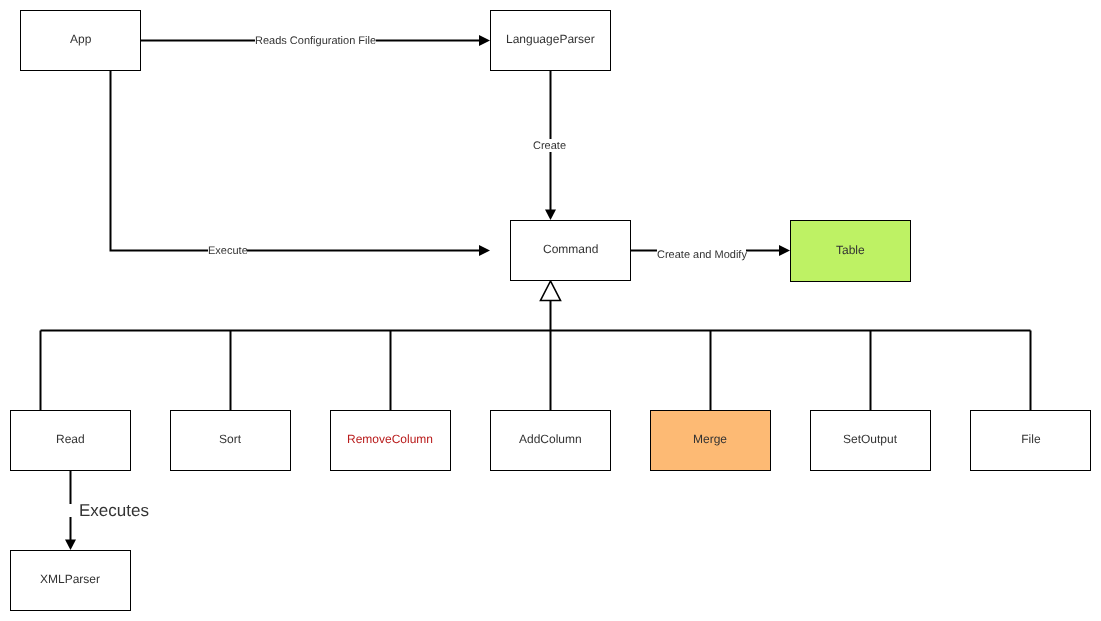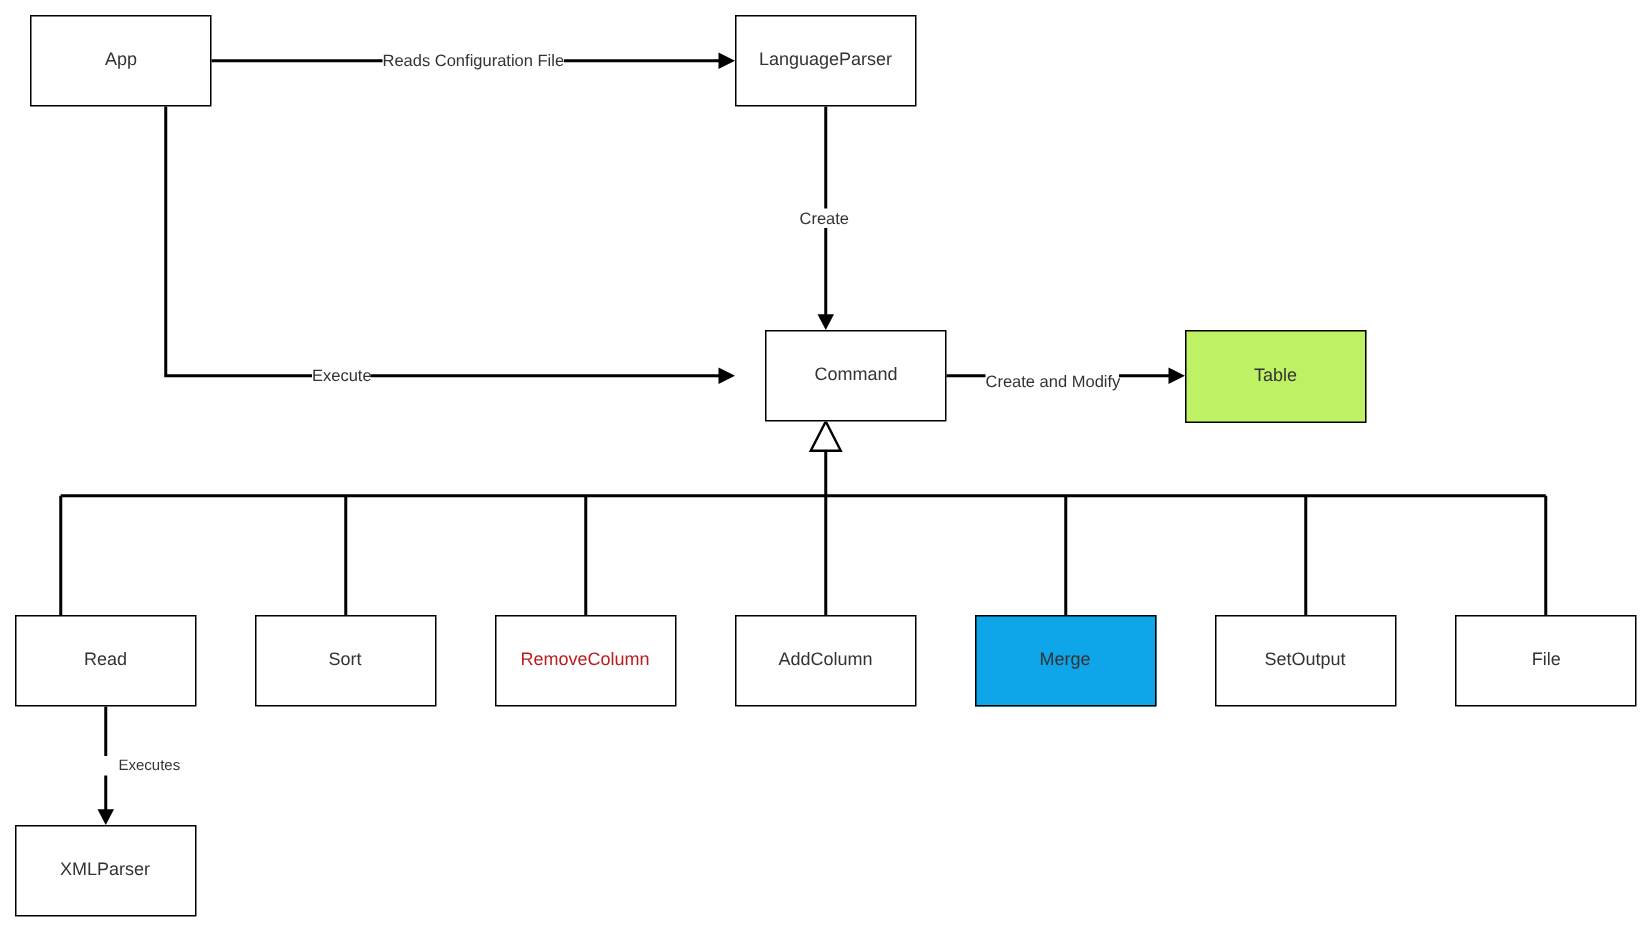--- a/index.html
+++ b/index.html
@@ -56,33 +56,33 @@
       </div>
       <div class="node" style="left: 170px; top: 410px; width: 121px; height: 61px; border-width: 1px; border-color: rgb(0, 0, 0); background: rgb(255, 255, 255);">
         <span style="font-size: 12px; color: rgb(51, 51, 51); left: -0.484375px;">Sort</span>
       </div>
       <div class="node" style="left: 330px; top: 410px; width: 121px; height: 61px; border-width: 1px; border-color: rgb(0, 0, 0); background: rgb(255, 255, 255);">
         <span style="font-size: 12px; color: #b91c1c; left: -0.46875px;">RemoveColumn</span>
       </div>
       <div class="node" style="left: 490px; top: 410px; width: 121px; height: 61px; border-width: 1px; border-color: rgb(0, 0, 0); background: rgb(255, 255, 255);">
         <span style="font-size: 12px; color: rgb(51, 51, 51); left: -0.140625px;">AddColumn</span>
       </div>
-      <div class="node" style="left: 650px; top: 410px; width: 121px; height: 61px; border-width: 1px; border-color: rgb(0, 0, 0); background: #0ea5e9;">
+      <div class="node" style="left: 650px; top: 410px; width: 121px; height: 61px; border-width: 1px; border-color: rgb(0, 0, 0); background: #fdba74;">
         <span style="font-size: 12px; color: rgb(51, 51, 51); left: -0.484375px;">Merge</span>
       </div>
       <div class="node" style="left: 810px; top: 410px; width: 121px; height: 61px; border-width: 1px; border-color: rgb(0, 0, 0); background: rgb(255, 255, 255);">
         <span style="font-size: 12px; color: rgb(51, 51, 51); left: -0.46875px;">SetOutput</span>
       </div>
       <div class="node" style="left: 970px; top: 410px; width: 121px; height: 61px; border-width: 1px; border-color: rgb(0, 0, 0); background: rgb(255, 255, 255);">
         <span style="font-size: 12px; color: rgb(51, 51, 51); left: 0.390625px;">File</span>
       </div>
       <div class="node" style="left: 10px; top: 550px; width: 121px; height: 61px; border-width: 1px; border-color: rgb(0, 0, 0); background: rgb(255, 255, 255); align-items: center;">
         <span style="font-size: 12px; color: rgb(51, 51, 51); left: -0.484375px;">XMLParser</span>
       </div>
     </div>
   <div id="labels">
       <span class="elabel" style="font-size: 11px; color: rgb(51, 51, 51); width: 121px; height: 13px; left: 255px; top: 34px;">Reads Configuration File</span>
       <span class="elabel" style="font-size: 11px; color: rgb(51, 51, 51); width: 33px; height: 13px; left: 533px; top: 139px;">Create</span>
       <span class="elabel" style="font-size: 11px; color: rgb(51, 51, 51); width: 39px; height: 13px; left: 191px; top: 244px; margin-left: 17px;">Execute</span>
       <span class="elabel" style="font-size: 11px; color: rgb(51, 51, 51); width: 89px; height: 13px; left: 657px; top: 248px;">Create and Modify</span>
-      <span class="elabel" style="font-size: 10px; color: rgb(51, 51, 51); width: 45px; height: 13px; left: 47px; top: 504px; padding-left: 32px;">Executes</span>
+      <span class="elabel" style="font-size: 17px; color: rgb(51, 51, 51); width: 45px; height: 13px; left: 47px; top: 504px; padding-left: 32px;">Executes</span>
     </div>
 </div>
 
 </body></html>

